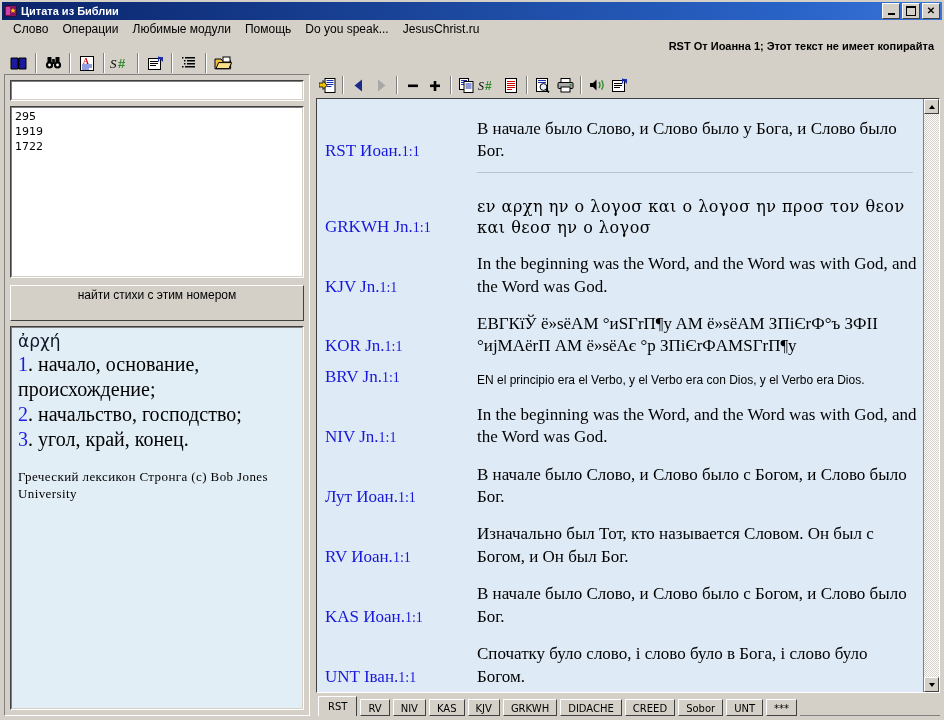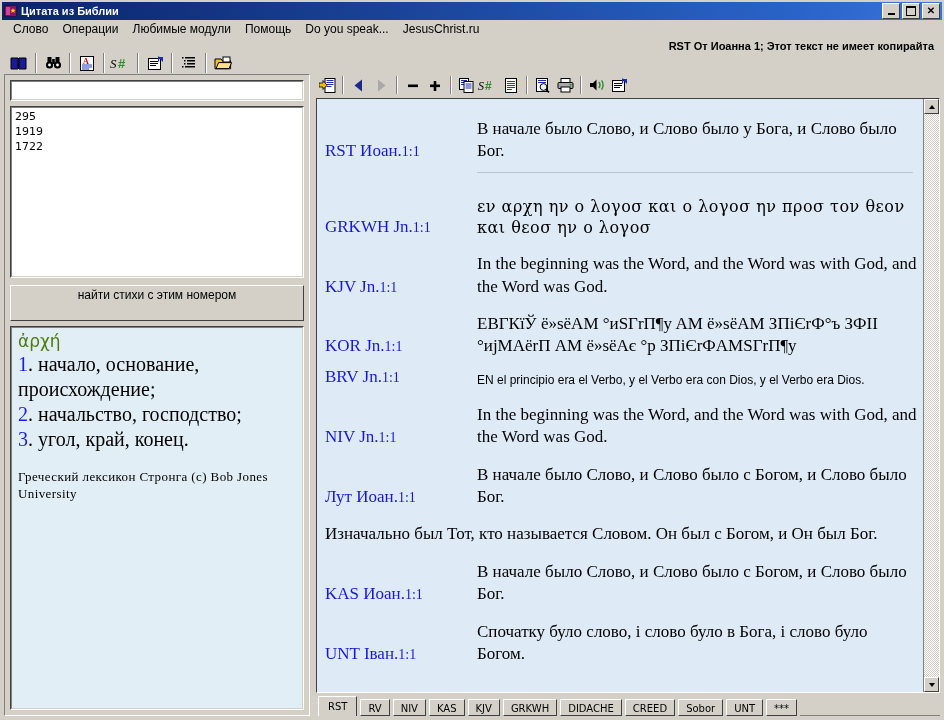--- a/index.html
+++ b/index.html
@@ -88,21 +88,21 @@
     box-sizing:border-box;
   }
   .lexbox{
     margin:5px 5px 5px 5px;flex:1;background:#e2eef6;
     border-top:1px solid #404040;border-left:1px solid #404040;
     border-right:1px solid #ffffff;border-bottom:1px solid #ffffff;
     box-sizing:border-box;overflow:hidden;
   }
   .lexbox-inner{height:100%;border:1px solid #808080;border-right-color:#d4d0c8;
     border-bottom-color:#d4d0c8;background:#e2eef6;box-sizing:border-box;padding:4px 6px;}
-  .lex-greek{font-family:"DejaVu Sans",sans-serif;font-size:17px;color:#4d7c0f;line-height:1.1;
+  .lex-greek{font-family:"DejaVu Sans",sans-serif;font-size:17px;color:#0f172a;line-height:1.1;
              margin-bottom:1px;}
   .lex-def{font-family:"Liberation Serif",serif;font-size:20px;color:#000;line-height:1.25;}
   .lex-num{color:#1c1ce0;font-weight:normal;}
   .lex-src{font-family:"Liberation Serif",serif;font-size:13px;color:#000;margin-top:16px;
            line-height:1.35;letter-spacing:0.4px;}
 
   
   .rightpane{flex:1;display:flex;flex-direction:column;min-width:0;}
   .rtoolbar{height:22px;display:flex;align-items:center;background:#d4d0c8;}
   .rbtn{width:22px;height:20px;display:flex;align-items:center;justify-content:center;}
@@ -459,20 +459,23 @@
           </div>
 
           <div class="verse">
             <div class="vref">
               <span class="bk">Лут Иоан.</span><span class="cv">1:1</span>
             </div>
             <div class="vtext">В начале было Слово, и Слово было с Богом, и Слово было Бог.</div>
           </div>
 
           <div class="verse">
+            <div class="vref">
+              <span class="bk">RV Иоан.</span><span class="cv">1:1</span>
+            </div>
             <div class="vtext">Изначально был Тот, кто называется Словом. Он был с Богом, и Он был Бог.</div>
           </div>
 
           <div class="verse">
             <div class="vref">
               <span class="bk">KAS Иоан.</span><span class="cv">1:1</span>
             </div>
             <div class="vtext">В начале было Слово, и Слово было с Богом, и Слово было Бог.</div>
           </div>
 

